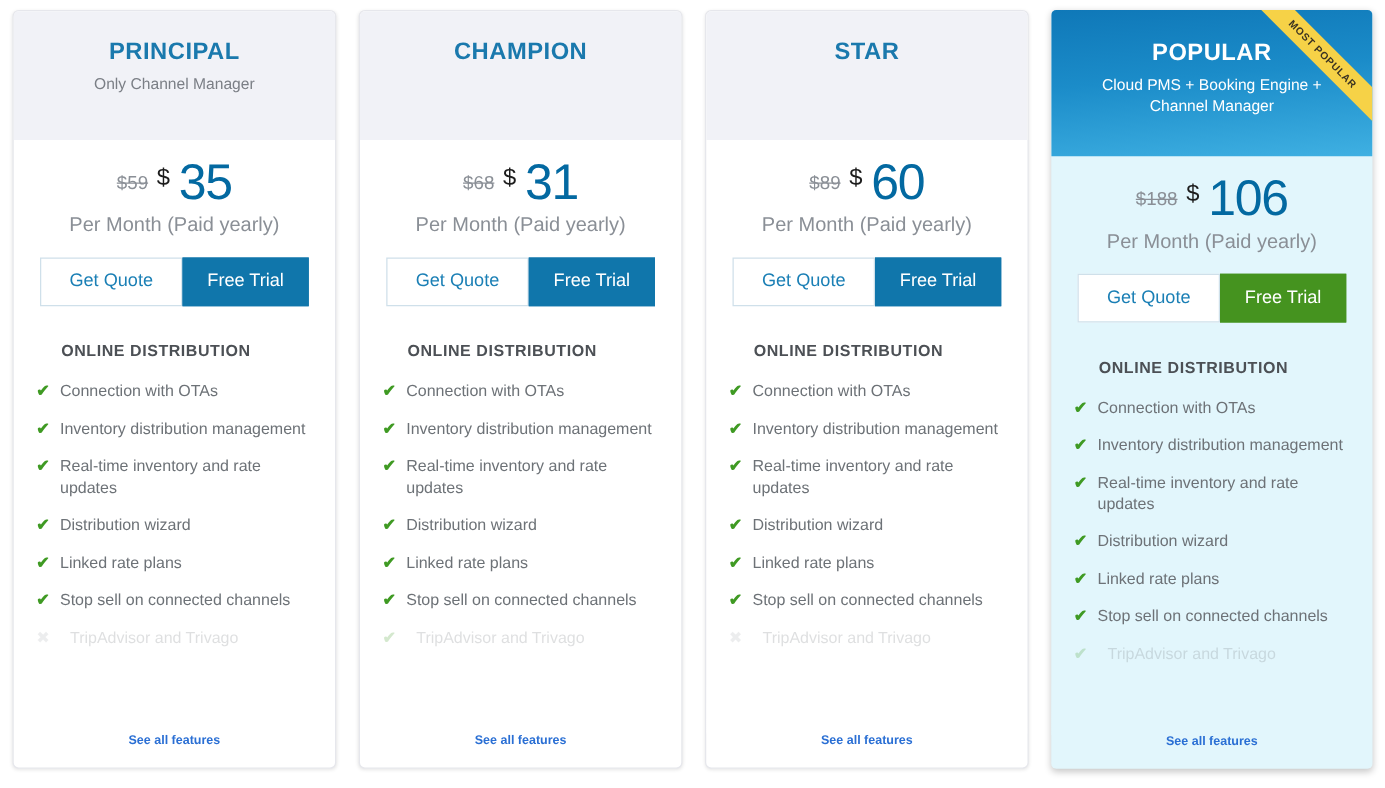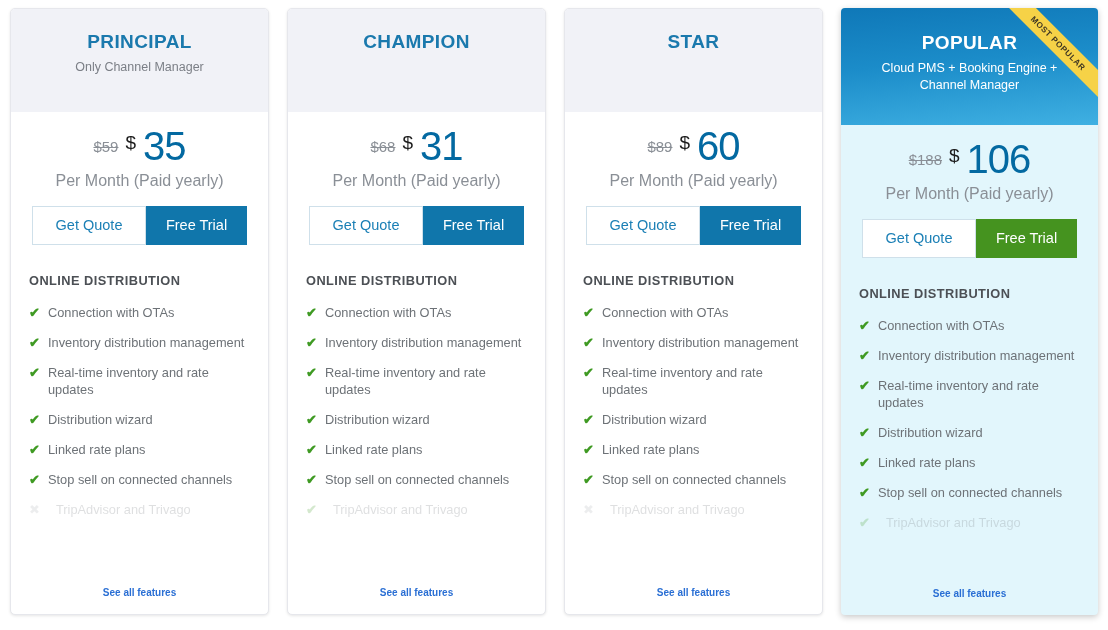--- a/index.html
+++ b/index.html
@@ -147,20 +147,21 @@
     padding: 28px 18px 0 18px;
     flex: 1 1 auto;
     overflow: hidden;
   }
   .feat-title {
     font-size: 12.8px;
     font-weight: bold;
     color: #4c5055;
     letter-spacing: 0.45px;
     margin-bottom: 16px;
+    margin-left: 20px;
   }
   .feat {
     display: flex;
     align-items: flex-start;
     gap: 8px;
     margin-bottom: 13px;
     font-size: 12.8px;
     color: #6d7277;
     line-height: 17px;
   }

